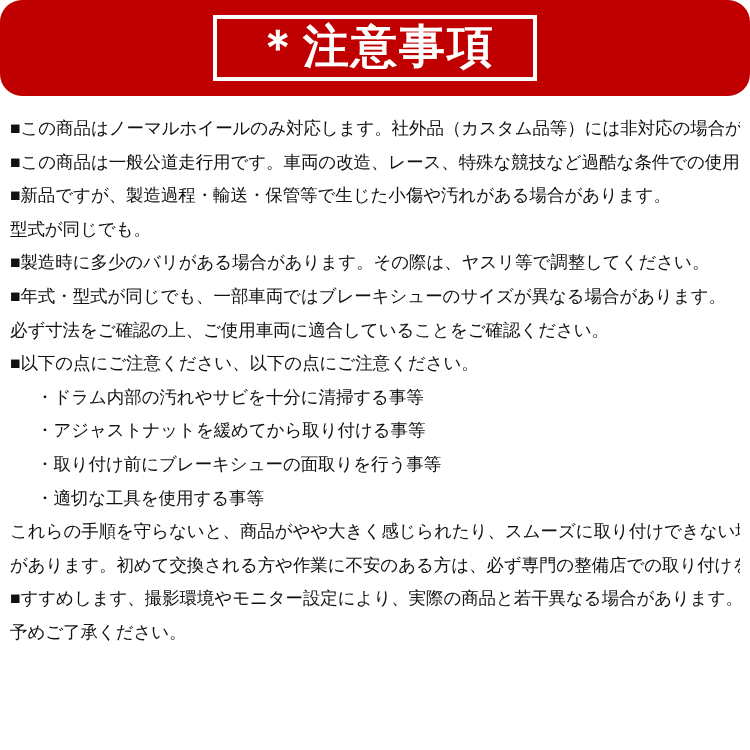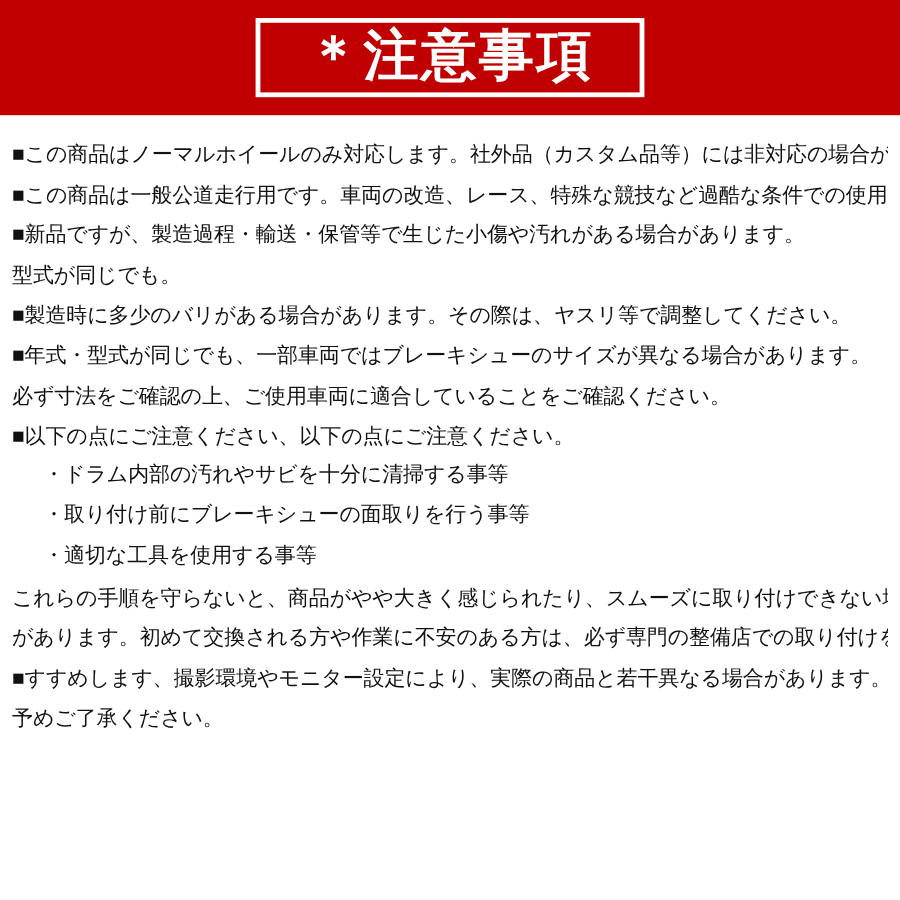--- a/index.html
+++ b/index.html
@@ -23,20 +23,21 @@
   
   .header {
     position: relative;
     width: 750px;
     height: 96px;
     background: #c00000;
     display: flex;
     align-items: center;
     justify-content: center;
     box-sizing: border-box;
+    border-radius: 22px;
   }
   .header-frame {
     border: 4px solid #ffffff;
     padding: 4px 38px 8px 38px;
     display: flex;
     align-items: center;
     justify-content: center;
     box-sizing: border-box;
   }
   .header-title {
@@ -55,21 +56,20 @@
   .line {
     font-size: 17.5px;
     line-height: 1.92;
     color: #111111;
     letter-spacing: -0.1px;
     white-space: pre;
     overflow: hidden;
   }
   .line.indent1 {
     padding-left: 26px;
-    font-family: Liberation Mono, monospace;
   }
 </style>
 </head>
 <body>
 
 <div class="page">
 
   <div class="header" style="background: rgb(192, 0, 0);">
     <div class="header-frame">
       <div class="header-title" style="color: rgb(255, 255, 255);">＊注意事項</div>
@@ -79,20 +79,21 @@
   <div class="content">
       <div class="line">■この商品はノーマルホイールのみ対応します。社外品（カスタム品等）には非対応の場合がご</div>
       <div class="line">■この商品は一般公道走行用です。車両の改造、レース、特殊な競技など過酷な条件での使用は</div>
       <div class="line">■新品ですが、製造過程・輸送・保管等で生じた小傷や汚れがある場合があります。</div>
       <div class="line">型式が同じでも。</div>
       <div class="line">■製造時に多少のバリがある場合があります。その際は、ヤスリ等で調整してください。</div>
       <div class="line">■年式・型式が同じでも、一部車両ではブレーキシューのサイズが異なる場合があります。</div>
       <div class="line">必ず寸法をご確認の上、ご使用車両に適合していることをご確認ください。</div>
       <div class="line">■以下の点にご注意ください、以下の点にご注意ください。</div>
       <div class="line indent1">・ドラム内部の汚れやサビを十分に清掃する事等</div>
+      <div class="line indent1">・アジャストナットを緩めてから取り付ける事等</div>
       <div class="line indent1">・取り付け前にブレーキシューの面取りを行う事等</div>
       <div class="line indent1">・適切な工具を使用する事等</div>
       <div class="line">これらの手順を守らないと、商品がやや大きく感じられたり、スムーズに取り付けできない場合</div>
       <div class="line">があります。初めて交換される方や作業に不安のある方は、必ず専門の整備店での取り付けをお</div>
       <div class="line">■すすめします、撮影環境やモニター設定により、実際の商品と若干異なる場合があります。</div>
       <div class="line">予めご了承ください。</div>
     </div>
 
 </div>
 

